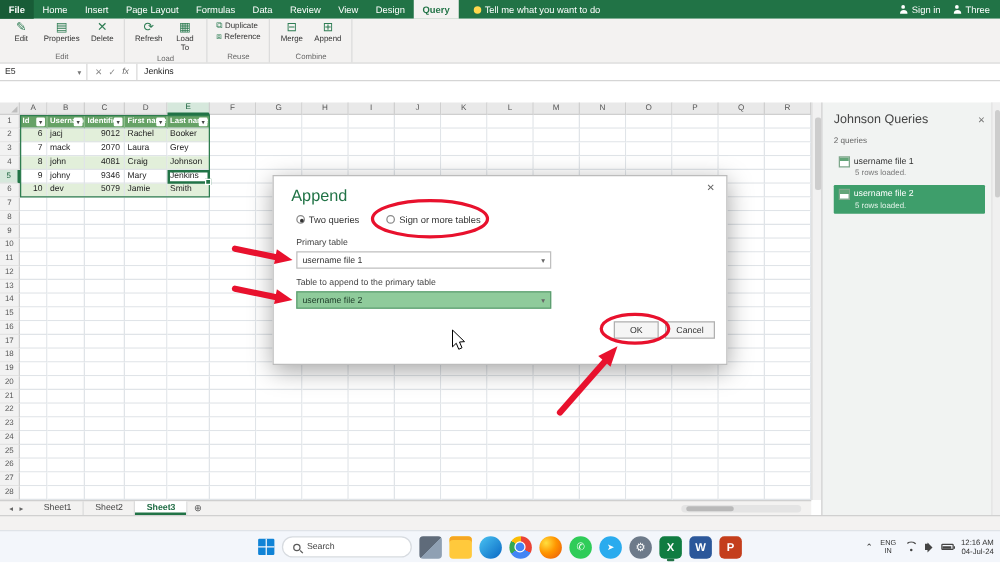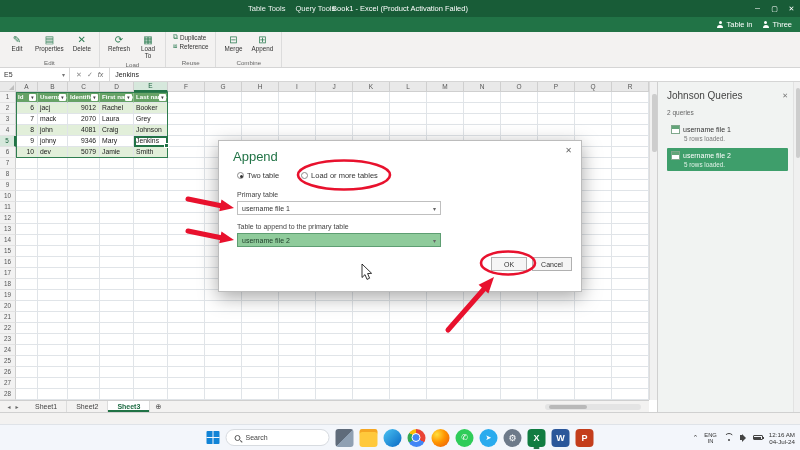--- a/index.html
+++ b/index.html
@@ -164,38 +164,42 @@
   .annotations ellipse { fill:none; stroke:#E8112D; stroke-width:2.6; }
   .annotations line { stroke:#E8112D; stroke-width:5; stroke-linecap:round; }
   .annotations polygon { fill:#E8112D; }
   .annotations .cursor { fill:#fff; stroke:#000; stroke-width:.8; }
 </style>
 </head>
 <body>
 
 <div class="screen" data-name="excel-window">
 
-  <div class="titlebar" data-name="title-bar">
-    <div class="context-tools" data-name="context-tool-tabs">
-      <span data-name="table-tools-context-tab">Table Tools</span>
-      <span data-name="query-tools-context-tab">Query Tools</span>
-    </div>
-    <div class="tb-title" data-name="window-title">Book1 - Excel (Product Activation Failed)</div>
-    <div class="win-controls" data-name="window-controls">
-      <span data-name="minimize-icon">─</span>
-      <span data-name="maximize-icon">▢</span>
-      <span data-name="close-icon">✕</span>
-    </div>
-  </div>
 
   <div class="tabrow" data-name="ribbon-tab-bar">
+    <div class="rtab-list" data-name="ribbon-tab-list">
+        <div class="rtab file" data-name="ribbon-tab-file">File</div>
+        <div class="rtab" data-name="ribbon-tab-home">Home</div>
+        <div class="rtab" data-name="ribbon-tab-insert">Insert</div>
+        <div class="rtab" data-name="ribbon-tab-page-layout">Page Layout</div>
+        <div class="rtab" data-name="ribbon-tab-formulas">Formulas</div>
+        <div class="rtab" data-name="ribbon-tab-data">Data</div>
+        <div class="rtab" data-name="ribbon-tab-review">Review</div>
+        <div class="rtab" data-name="ribbon-tab-view">View</div>
+        <div class="rtab" data-name="ribbon-tab-design">Design</div>
+        <div class="rtab active" data-name="ribbon-tab-query">Query</div>
+      </div>
+    <div class="tellme" data-name="tell-me-box">
+      <span class="bulb" data-name="lightbulb-icon"></span>
+      <span data-name="tell-me-label">Tell me what you want to do</span>
+    </div>
     <div class="tabrow-right" data-name="account-area">
       <div class="signin" data-name="sign-in-button">
         <span class="person" data-name="person-icon"></span>
-        <span data-name="sign-in-label">Table in</span>
+        <span data-name="sign-in-label">Sign in</span>
       </div>
       <div class="share" data-name="share-button">
         <span class="person" data-name="share-icon"></span>
         <span data-name="share-label">Three</span>
       </div>
     </div>
   </div>
 
   <div class="ribbon" data-name="ribbon">
     <div class="rgroups" data-name="ribbon-groups">
@@ -973,25 +977,25 @@
       </div>
     </div>
   </div>
 
   <div class="dialog" data-name="append-dialog">
     <div class="dlg-title" data-name="dialog-title">Append</div>
     <span class="dlg-close" data-name="dialog-close-icon">✕</span>
     <div class="radio-row" data-name="table-count-options">
       <label class="radio-opt" data-name="two-tables-radio">
         <span class="radio checked" data-name="radio-selected-icon"></span>
-        <span data-name="two-tables-label">Two table</span>
+        <span data-name="two-tables-label">Two queries</span>
       </label>
       <label class="radio-opt" data-name="three-or-more-tables-radio">
         <span class="radio" data-name="radio-unselected-icon"></span>
-        <span data-name="three-tables-label">Load or more tables</span>
+        <span data-name="three-tables-label">Sign or more tables</span>
       </label>
     </div>
     <div class="dlg-label lbl1" data-name="primary-table-label">Primary table</div>
     <div class="dd dd1" data-name="primary-table-dropdown">
       <span data-name="primary-table-value">username file 1</span>
       <span class="caret" data-name="dropdown-caret-icon">▾</span>
     </div>
     <div class="dlg-label lbl2" data-name="append-table-label">Table to append to the primary table</div>
     <div class="dd dd2 green" data-name="append-table-dropdown">
       <span data-name="append-table-value">username file 2</span>

